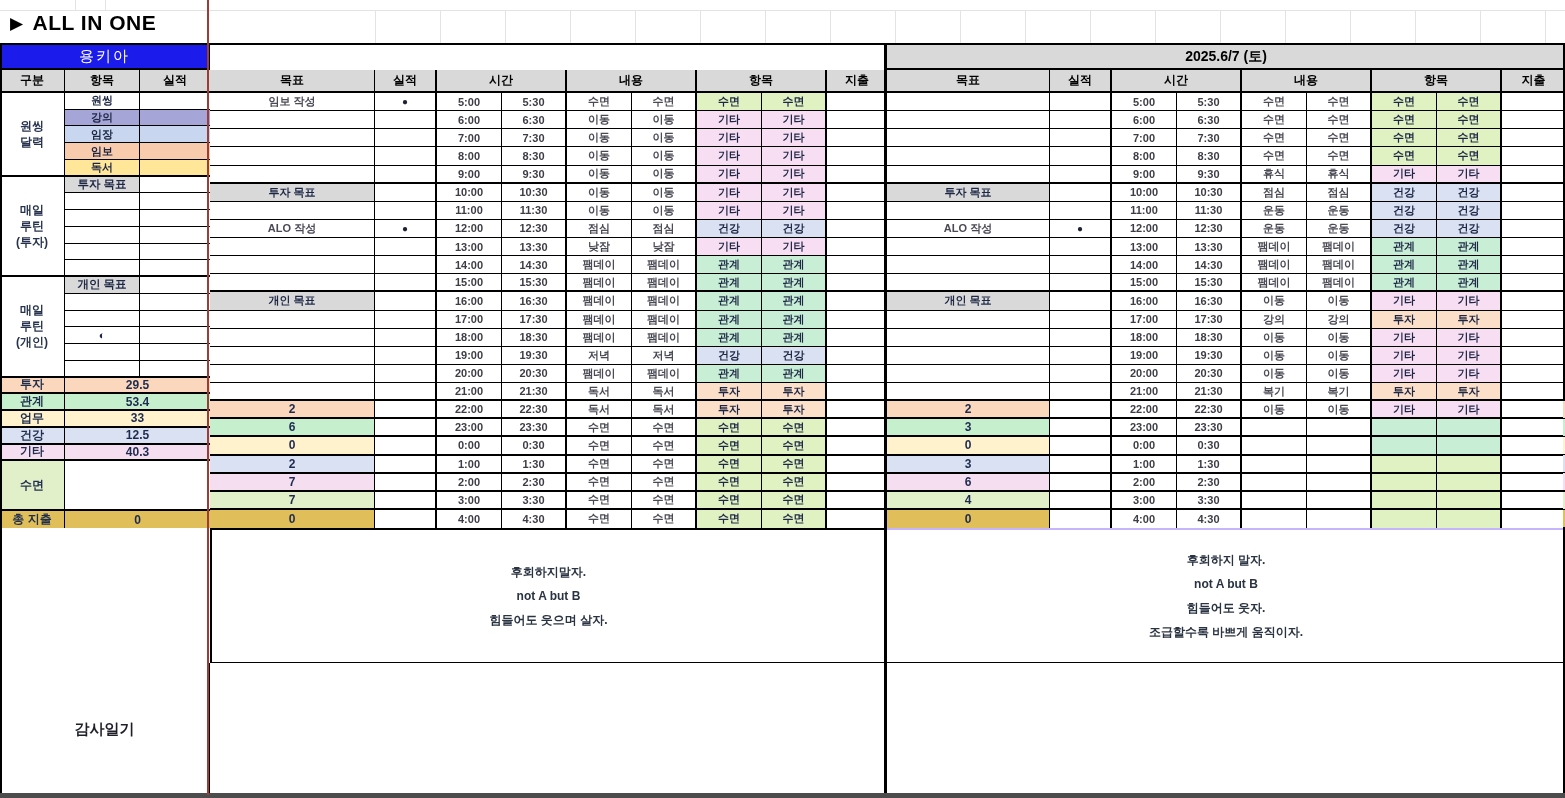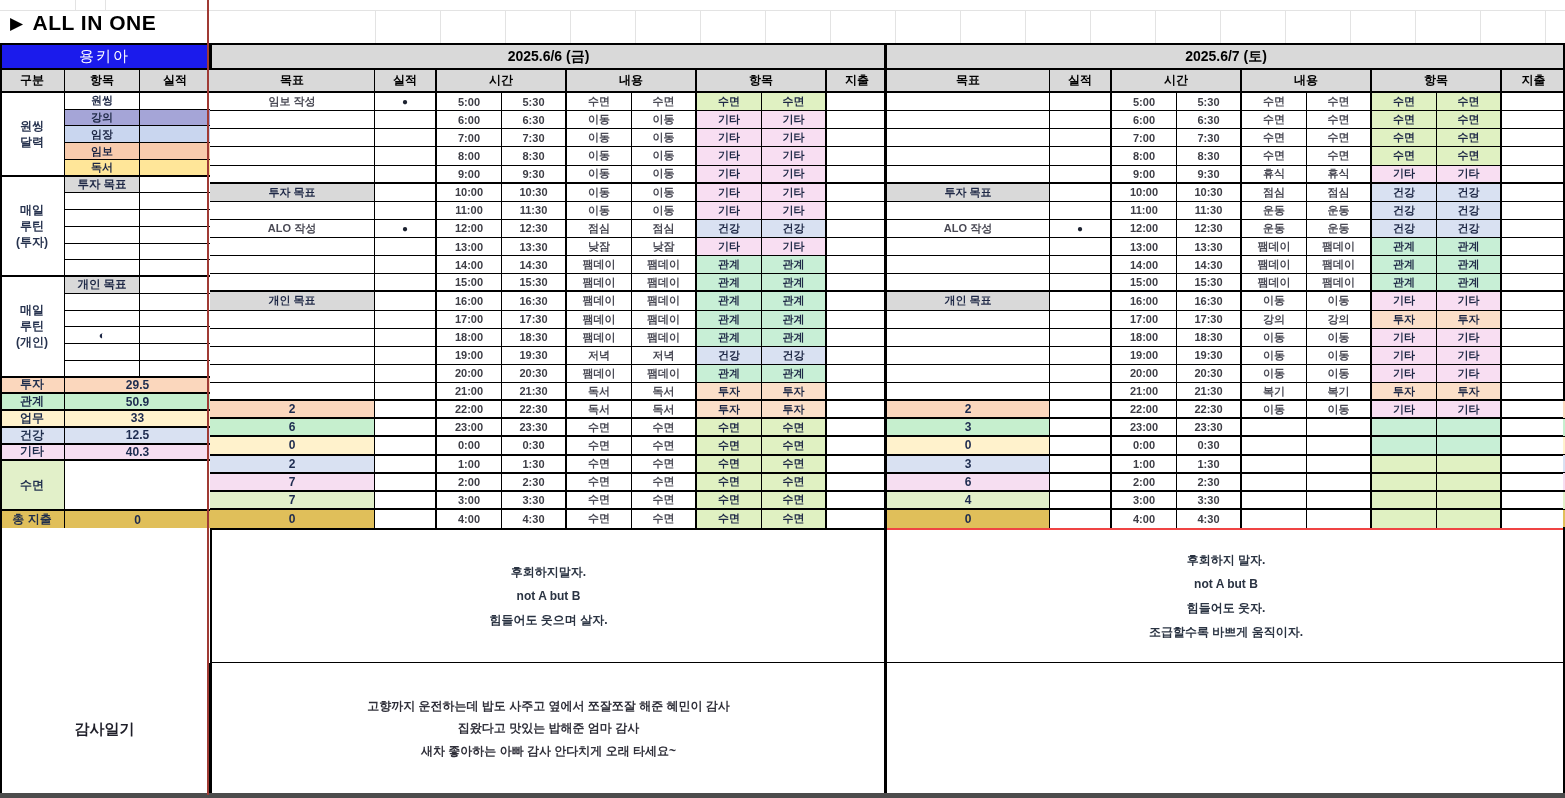--- a/index.html
+++ b/index.html
@@ -34,21 +34,20 @@
 <body>
 
 <div id="root">
 
   <div id="title">
     <span class="arrow">▶</span>
     <span>ALL IN ONE</span>
   </div>
 
   <div class="c blue" style="left:0;top:44px;width:210px;height:26px;border-bottom-width:2px">용키아</div>
-  <div class="c hdr date br2" style="left:210px;top:44px;width:677px;height:26px;border-bottom-width:2px;border-left:2px solid #000">2025.6/6 (금)</div>
   <div class="c hdr date br0" style="left:887px;top:44px;width:678px;height:26px;border-bottom-width:2px">2025.6/7 (토)</div>
 
   <div class="c hdr" style="left:0;top:70px;width:65px;height:23px;border-bottom-width:2px">구분</div>
   <div class="c hdr" style="left:65px;top:70px;width:75px;height:23px;border-bottom-width:2px">항목</div>
   <div class="c hdr br0" style="left:140px;top:70px;width:70px;height:23px;border-bottom-width:2px">실적</div>
 
   <div id="gen">
       <div class="line" style="left: 0px; top: 10px; width: 1565px; height: 1px; background: rgb(227, 227, 227);"></div>
       <div class="line" style="left: 375px; top: 10px; width: 1px; height: 34px; background: rgb(227, 227, 227);"></div>
       <div class="line" style="left: 440px; top: 10px; width: 1px; height: 34px; background: rgb(227, 227, 227);"></div>
@@ -122,21 +121,21 @@
         <div class="g br0" style="grid-area: 14 / 3;"></div>
         <div class="g k" style="grid-area: 15 / 2;">◐</div>
         <div class="g br0" style="grid-area: 15 / 3;"></div>
         <div class="g k" style="grid-area: 16 / 2;"></div>
         <div class="g br0" style="grid-area: 16 / 3;"></div>
         <div class="g k bb2" style="grid-area: 17 / 2;"></div>
         <div class="g br0 bb2" style="grid-area: 17 / 3;"></div>
         <div class="g sl bb2" style="grid-area: 18 / 1; background: rgb(251, 215, 189);">투자</div>
         <div class="g sv br0 bb2" style="grid-area: 18 / 2 / auto / span 2; background: rgb(251, 215, 189);">29.5</div>
         <div class="g sl bb2" style="grid-area: 19 / 1; background: rgb(198, 239, 206);">관계</div>
-        <div class="g sv br0 bb2" style="grid-area: 19 / 2 / auto / span 2; background: rgb(198, 239, 206);">50.9</div>
+        <div class="g sv br0 bb2" style="grid-area: 19 / 2 / auto / span 2; background: rgb(198, 239, 206);">53.4</div>
         <div class="g sl bb2" style="grid-area: 20 / 1; background: rgb(255, 242, 204);">업무</div>
         <div class="g sv br0 bb2" style="grid-area: 20 / 2 / auto / span 2; background: rgb(255, 242, 204);">33</div>
         <div class="g sl bb2" style="grid-area: 21 / 1; background: rgb(217, 225, 242);">건강</div>
         <div class="g sv br0 bb2" style="grid-area: 21 / 2 / auto / span 2; background: rgb(217, 225, 242);">12.5</div>
         <div class="g sl bb2" style="grid-area: 22 / 1; background: rgb(246, 222, 241);">기타</div>
         <div class="g sv br0 bb2" style="grid-area: 22 / 2 / auto / span 2; background: rgb(246, 222, 241);">40.3</div>
         <div class="g sl bb2" style="grid-area: 23 / 1; background: rgb(226, 240, 201);">수면</div>
         <div class="g sv br0 bb2" style="grid-area: 23 / 2 / auto / span 2; background: #bef264; margin-top: 48px;">45</div>
         <div class="g sl bb0" style="grid-area: 24 / 1; background: rgb(224, 191, 90);">총 지출</div>
         <div class="g sv br0 bb0" style="grid-area: 24 / 2 / auto / span 2; background: rgb(224, 191, 90);">0</div>
@@ -582,29 +581,26 @@
       <div class="line" style="left: 1563px; top: 437.2px; width: 2px; height: 17px; background: rgb(255, 242, 204); z-index: 7;"></div>
       <div class="line" style="left: 1563px; top: 455.3px; width: 2px; height: 17px; background: rgb(217, 225, 242); z-index: 7;"></div>
       <div class="line" style="left: 1563px; top: 473.4px; width: 2px; height: 17px; background: rgb(246, 222, 241); z-index: 7;"></div>
       <div class="line" style="left: 1563px; top: 491.5px; width: 2px; height: 17px; background: rgb(226, 240, 201); z-index: 7;"></div>
       <div class="line" style="left: 1563px; top: 509.6px; width: 2px; height: 17px; background: rgb(224, 191, 90); z-index: 7;"></div>
     </div>
 
   <div class="c quote br2" style="left:210px;top:528px;width:677px;height:135px;border-top:2px solid #000;border-left:2px solid #000">후회하지말자.
 not A but B
 힘들어도 웃으며 살자.</div>
-  <div class="c quote br0" style="left:887px;top:528px;width:678px;height:135px;border-top:2px solid #ef4444">후회하지 말자.
+  <div class="c quote br0" style="left:887px;top:528px;width:678px;height:135px;border-top:2px solid #c4b5fd">후회하지 말자.
 not A but B
 힘들어도 웃자.
 조급할수록 바쁘게 움직이자.</div>
 
   <div class="c lbl" style="left:0;top:663px;width:210px;height:132px">감사일기</div>
-  <div class="c diary br2" style="left:210px;top:663px;width:677px;height:132px;border-left:2px solid #000">고향까지 운전하는데 밥도 사주고 옆에서 쪼잘쪼잘 해준 혜민이 감사
-집왔다고 맛있는 밥해준 엄마 감사
-새차 좋아하는 아빠 감사 안다치게 오래 타세요~</div>
 
   <div class="line" style="left:0;top:44px;width:2px;height:751px;background:#000"></div>
   <div class="line" style="left:1563px;top:44px;width:2px;height:751px;background:#000"></div>
   <div class="line" style="left:0;top:43px;width:1565px;height:2px;background:#000"></div>
   <div class="line" style="left:884px;top:44px;width:3px;height:751px;background:#000"></div>
   <div class="line" style="left:207px;top:0;width:2px;height:795px;background:#a03a34;z-index:6"></div>
   <div class="line" style="left:0;top:793px;width:1565px;height:5px;background:#4c4c4c"></div>
 </div>
 
 </body></html>

